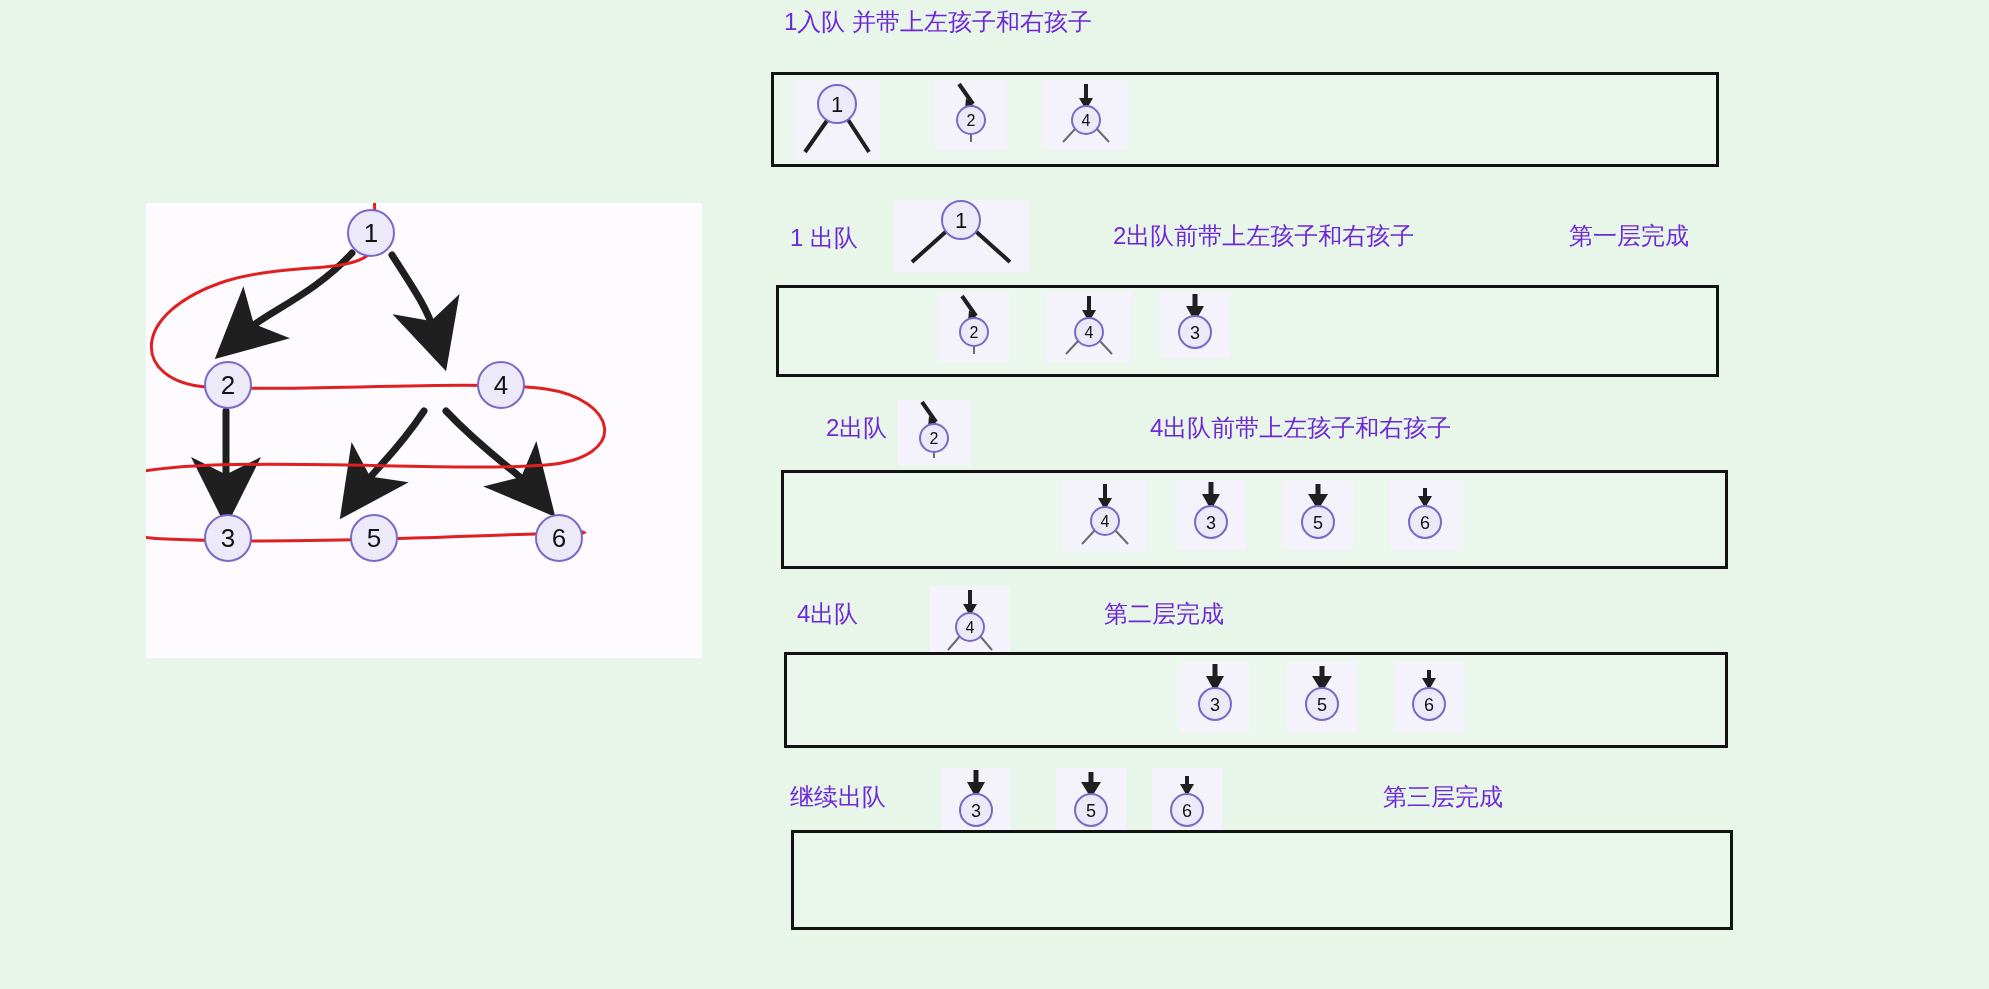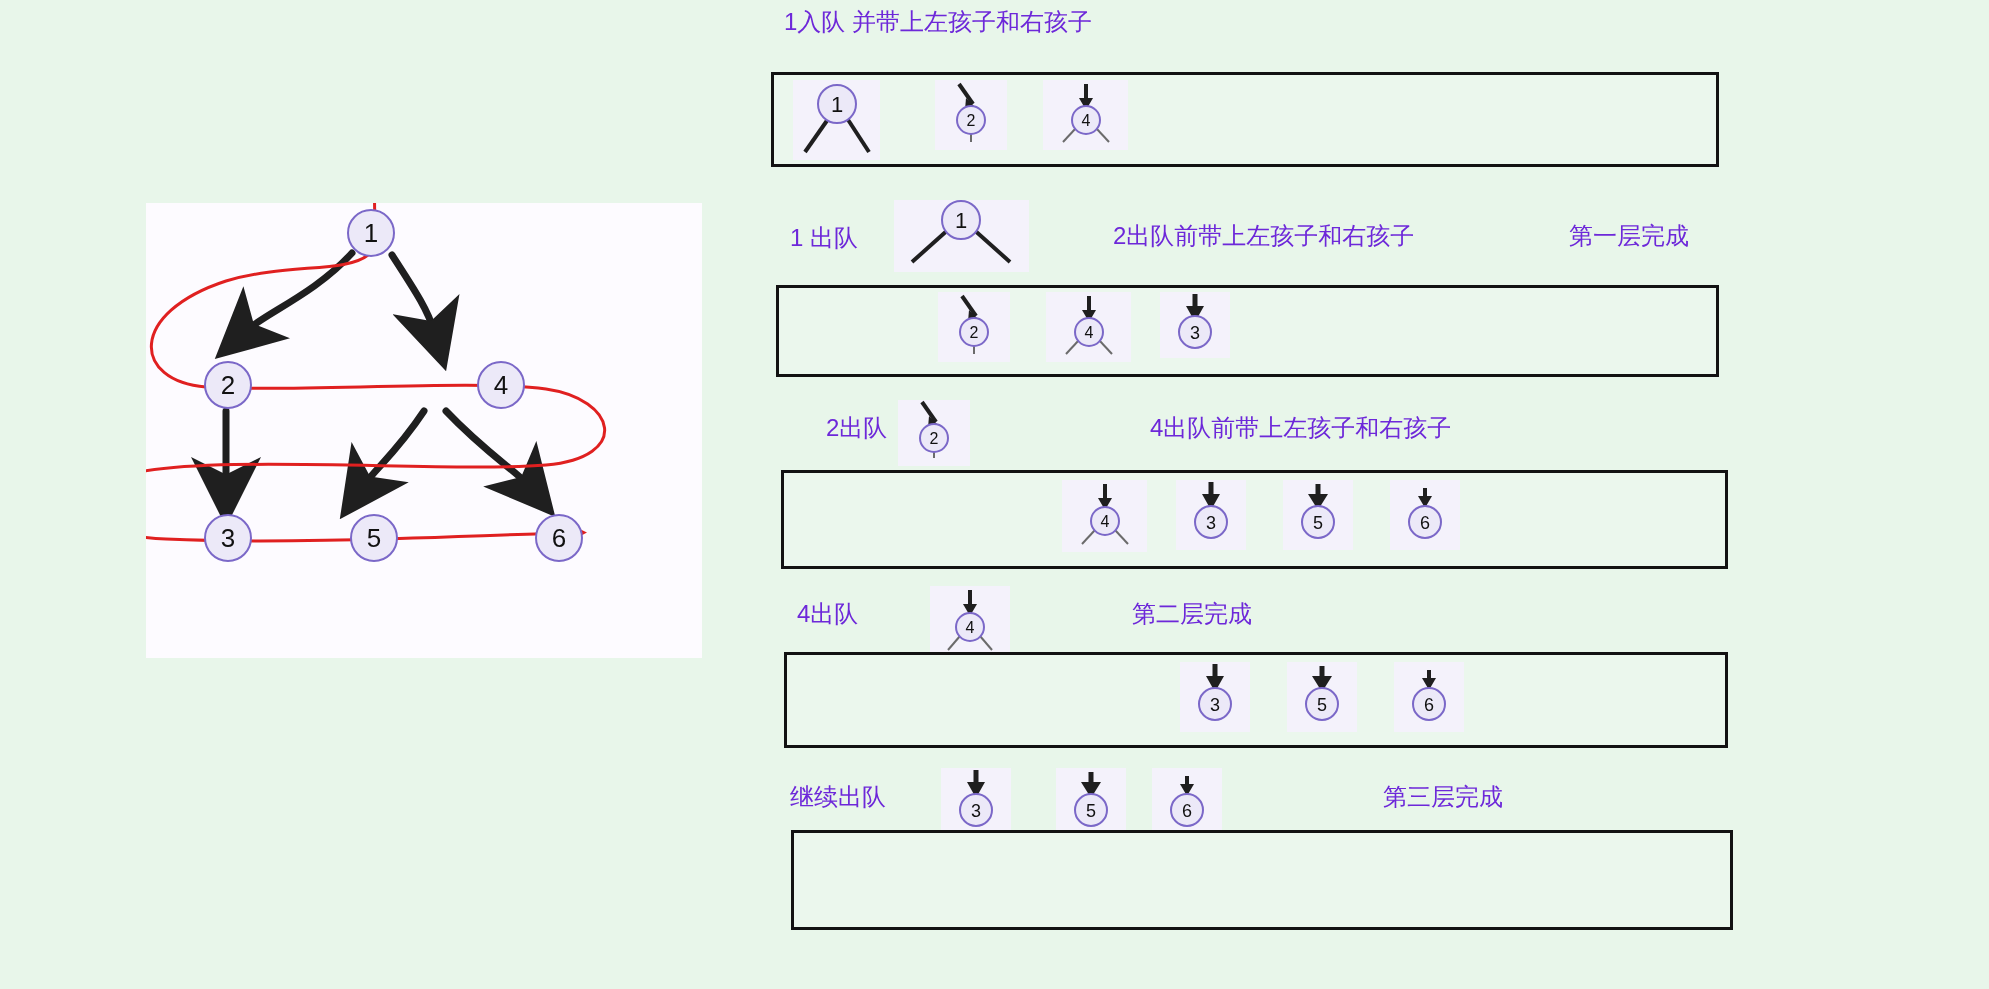--- a/index.html
+++ b/index.html
@@ -254,21 +254,21 @@
     <svg width="80" height="72" viewBox="0 0 80 72">
       <path d="M40,4 L40,24" stroke="#1f1f1f" stroke-width="4" fill="none"></path>
       <path d="M33,18 L47,18 L40,30 z" fill="#1f1f1f"></path>
       <path d="M18,64 L30,50" stroke="#6b6b6b" stroke-width="2" fill="none"></path>
       <path d="M62,64 L50,50" stroke="#6b6b6b" stroke-width="2" fill="none"></path>
       <circle cx="40" cy="41" r="14" fill="#ece9f8" stroke="#7b68c8" stroke-width="2"></circle>
       <text x="40" y="47" text-anchor="middle" font-size="16" fill="#111" font-family="'Liberation Sans',sans-serif">4</text>
     </svg>
   </div>
 
-  <div class="caption" style="left:1104px; top:600px;margin-left:28px;">第二层完成</div>
+  <div class="caption" style="left:1104px; top:600px;">第二层完成</div>
 
   <div class="queue-box" style="left:784px; top:652px; width:944px; height:96px;"></div>
 
   <div class="chip" style="left:1180px; top:662px; width:70px; height:70px;">
     <svg width="70" height="70" viewBox="0 0 70 70">
       <path d="M35,2 L35,20" stroke="#1f1f1f" stroke-width="5" fill="none"></path>
       <path d="M26,14 L44,14 L35,30 z" fill="#1f1f1f"></path>
       <circle cx="35" cy="42" r="16" fill="#ece9f8" stroke="#7b68c8" stroke-width="2"></circle>
       <text x="35" y="49" text-anchor="middle" font-size="18" fill="#111" font-family="'Liberation Sans',sans-serif">3</text>
     </svg>

